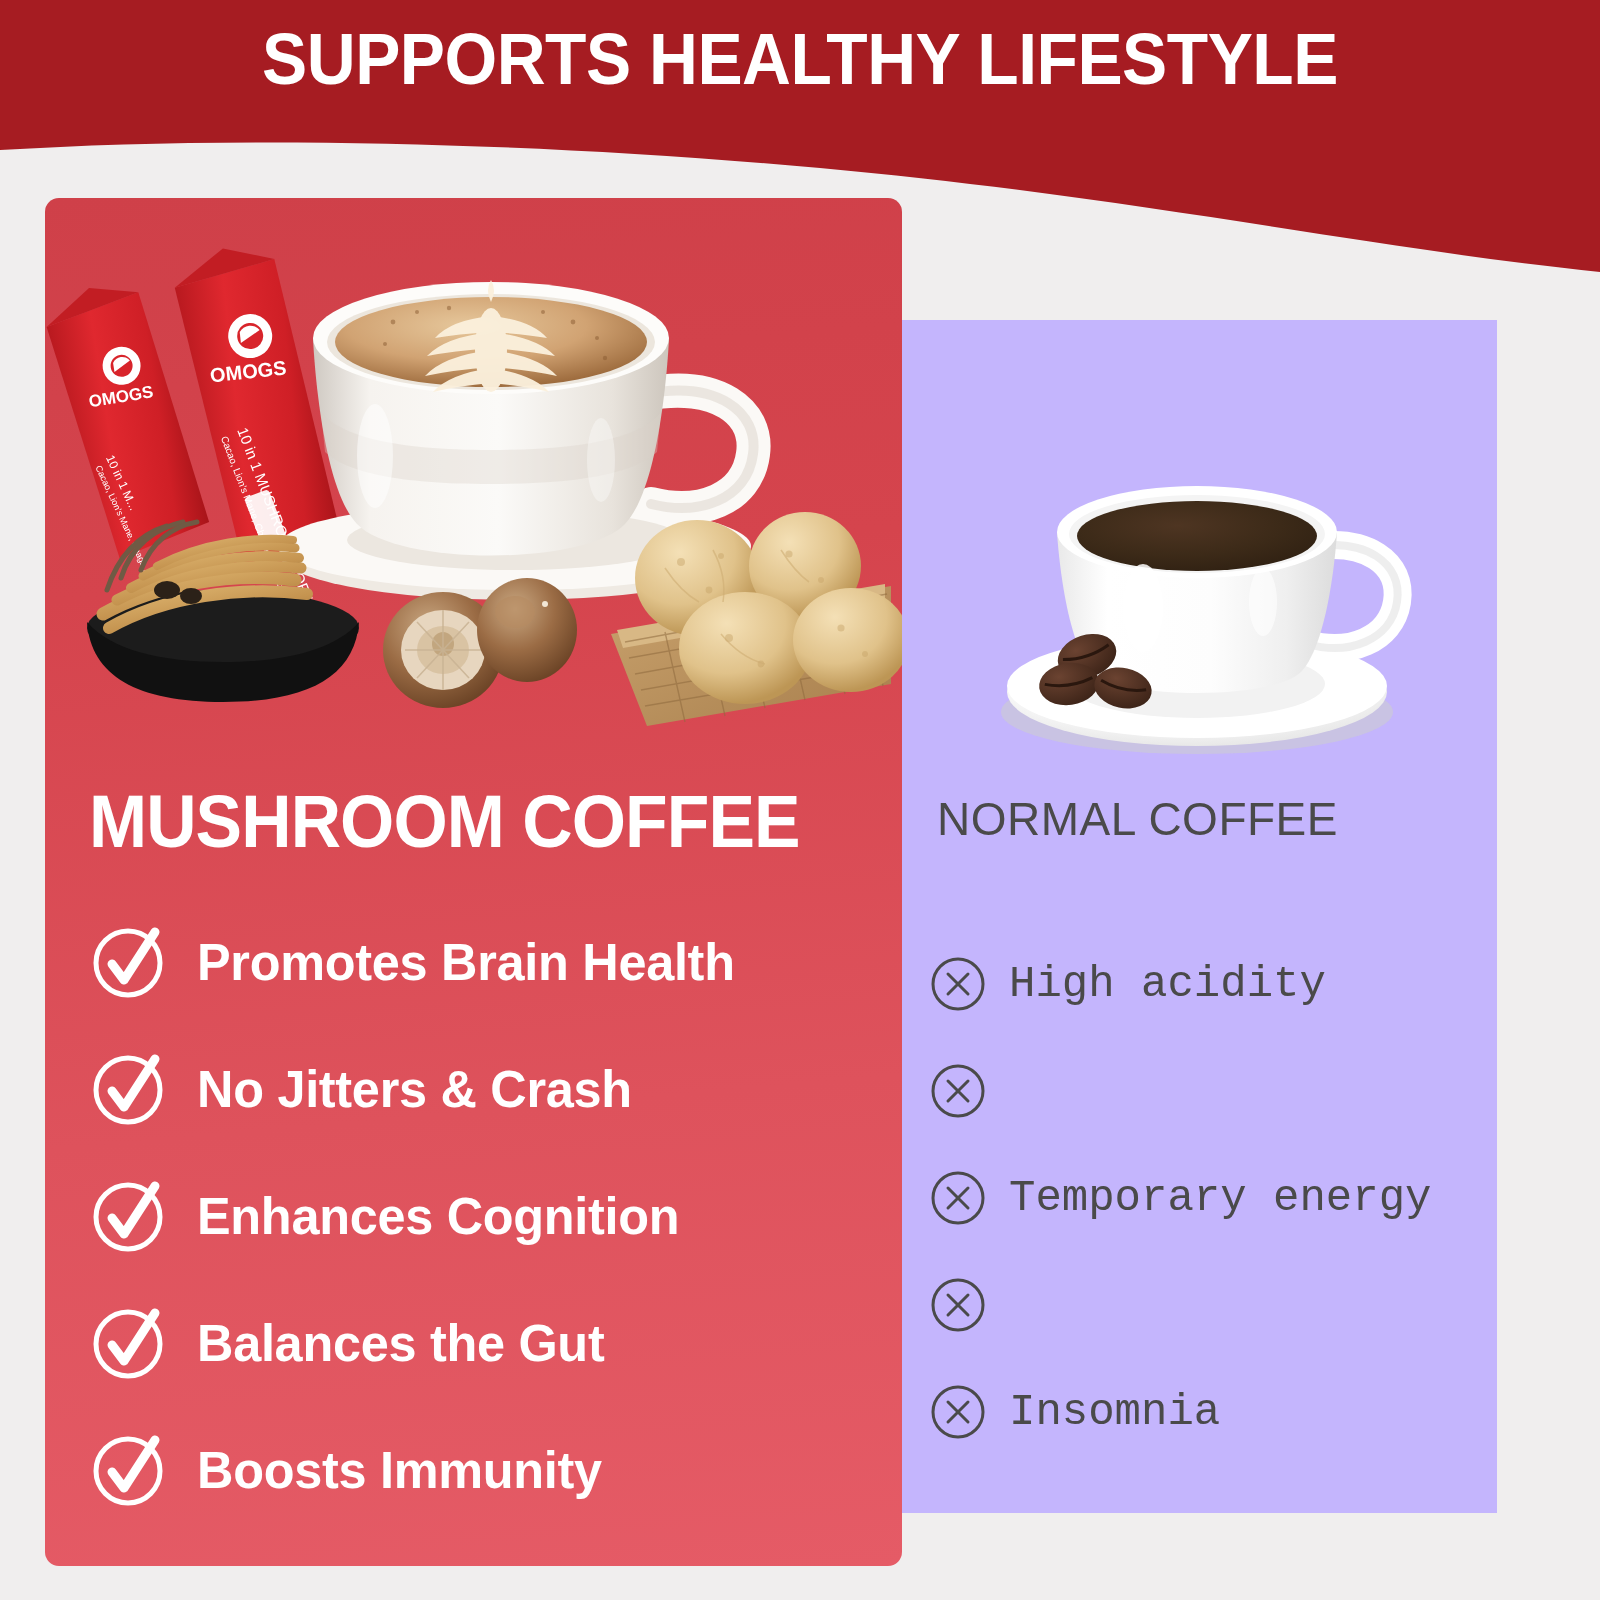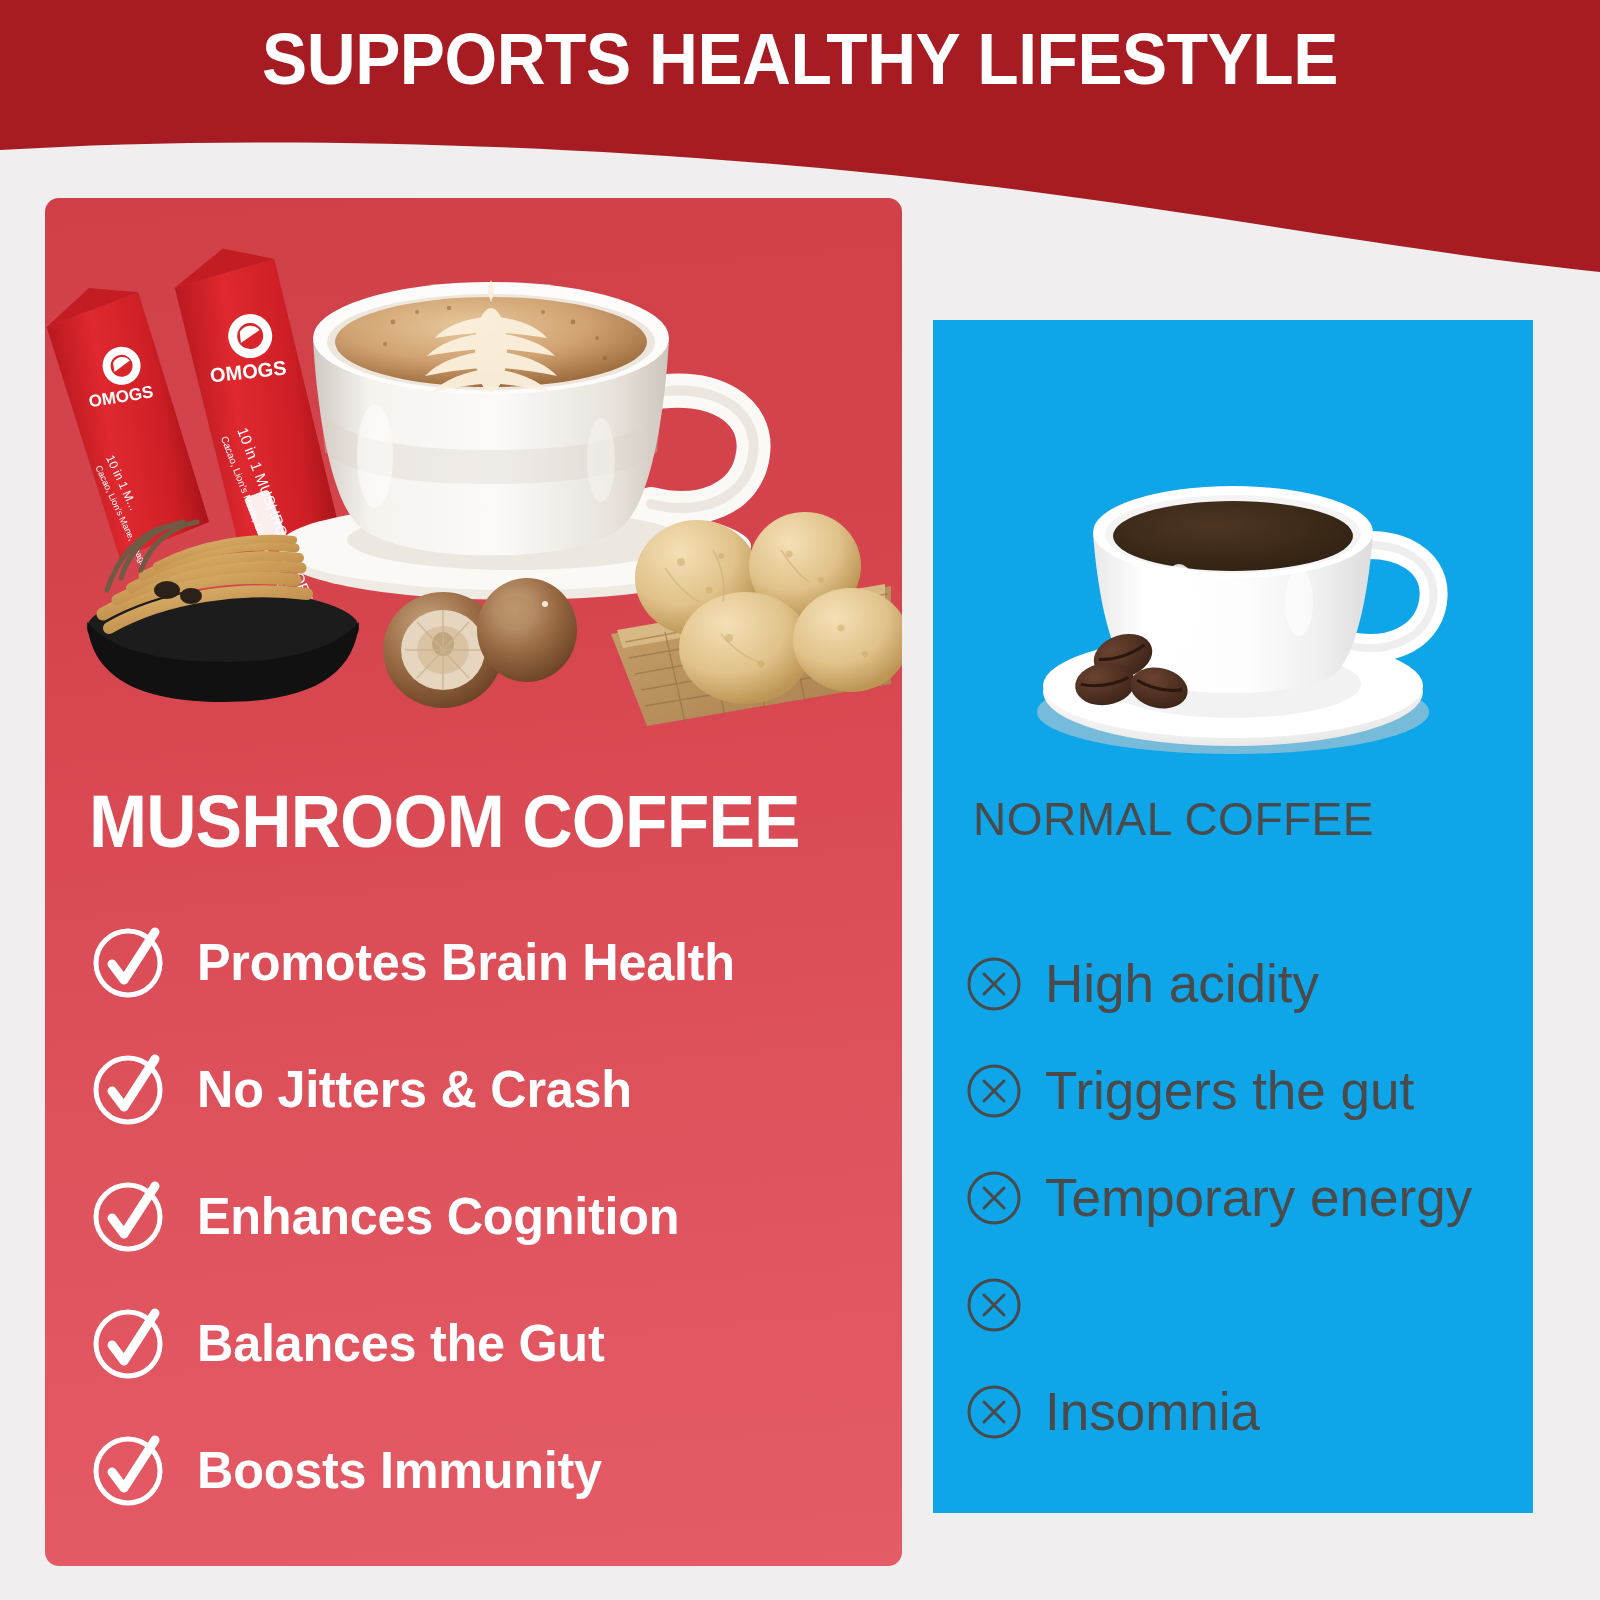--- a/index.html
+++ b/index.html
@@ -39,25 +39,25 @@
     letter-spacing: -0.5px;
     transform: scaleX(0.94);
     transform-origin: 50% 0;
     z-index: 7;
     white-space: nowrap;
   }
 
   
   .panel-right {
     position: absolute;
-    left: 933px;
+    left: 897px;
     top: 320px;
     width: 600px;
     height: 1193px;
-    background: #0ea5e9;
+    background: #c4b5fd;
     z-index: 2;
   }
   .normal-title {
     position: absolute;
     left: 40px;
     top: 472px;
     width: 540px;
     color: #4a4a4a;
     font-size: 46px;
     font-weight: normal;
@@ -71,23 +71,24 @@
   }
   .con-row {
     display: flex;
     align-items: center;
     height: 107px;
   }
   .x-icon { width: 58px; height: 58px; flex: 0 0 58px; }
   .con-label {
     margin-left: 22px;
     color: #4a4a4a;
-    font-size: 53px;
+    font-size: 44px;
     font-weight: normal;
     white-space: nowrap;
+    font-family: Liberation Mono, monospace;
   }
 
   
   .panel-left {
     position: absolute;
     left: 45px;
     top: 198px;
     width: 857px;
     height: 1368px;
     border-radius: 14px;
@@ -228,21 +229,20 @@
       </div>
 
       <div class="con-row">
         <span class="x-icon">
           <svg viewBox="0 0 58 58" xmlns="http://www.w3.org/2000/svg">
             <circle cx="29" cy="29" r="25" fill="none" stroke="#4a4a4a" stroke-width="3"></circle>
             <line x1="19" y1="19" x2="39" y2="39" stroke="#4a4a4a" stroke-width="3" stroke-linecap="round"></line>
             <line x1="39" y1="19" x2="19" y2="39" stroke="#4a4a4a" stroke-width="3" stroke-linecap="round"></line>
           </svg>
         </span>
-        <span class="con-label">Triggers the gut</span>
       </div>
 
       <div class="con-row">
         <span class="x-icon">
           <svg viewBox="0 0 58 58" xmlns="http://www.w3.org/2000/svg">
             <circle cx="29" cy="29" r="25" fill="none" stroke="#4a4a4a" stroke-width="3"></circle>
             <line x1="19" y1="19" x2="39" y2="39" stroke="#4a4a4a" stroke-width="3" stroke-linecap="round"></line>
             <line x1="39" y1="19" x2="19" y2="39" stroke="#4a4a4a" stroke-width="3" stroke-linecap="round"></line>
           </svg>
         </span>

